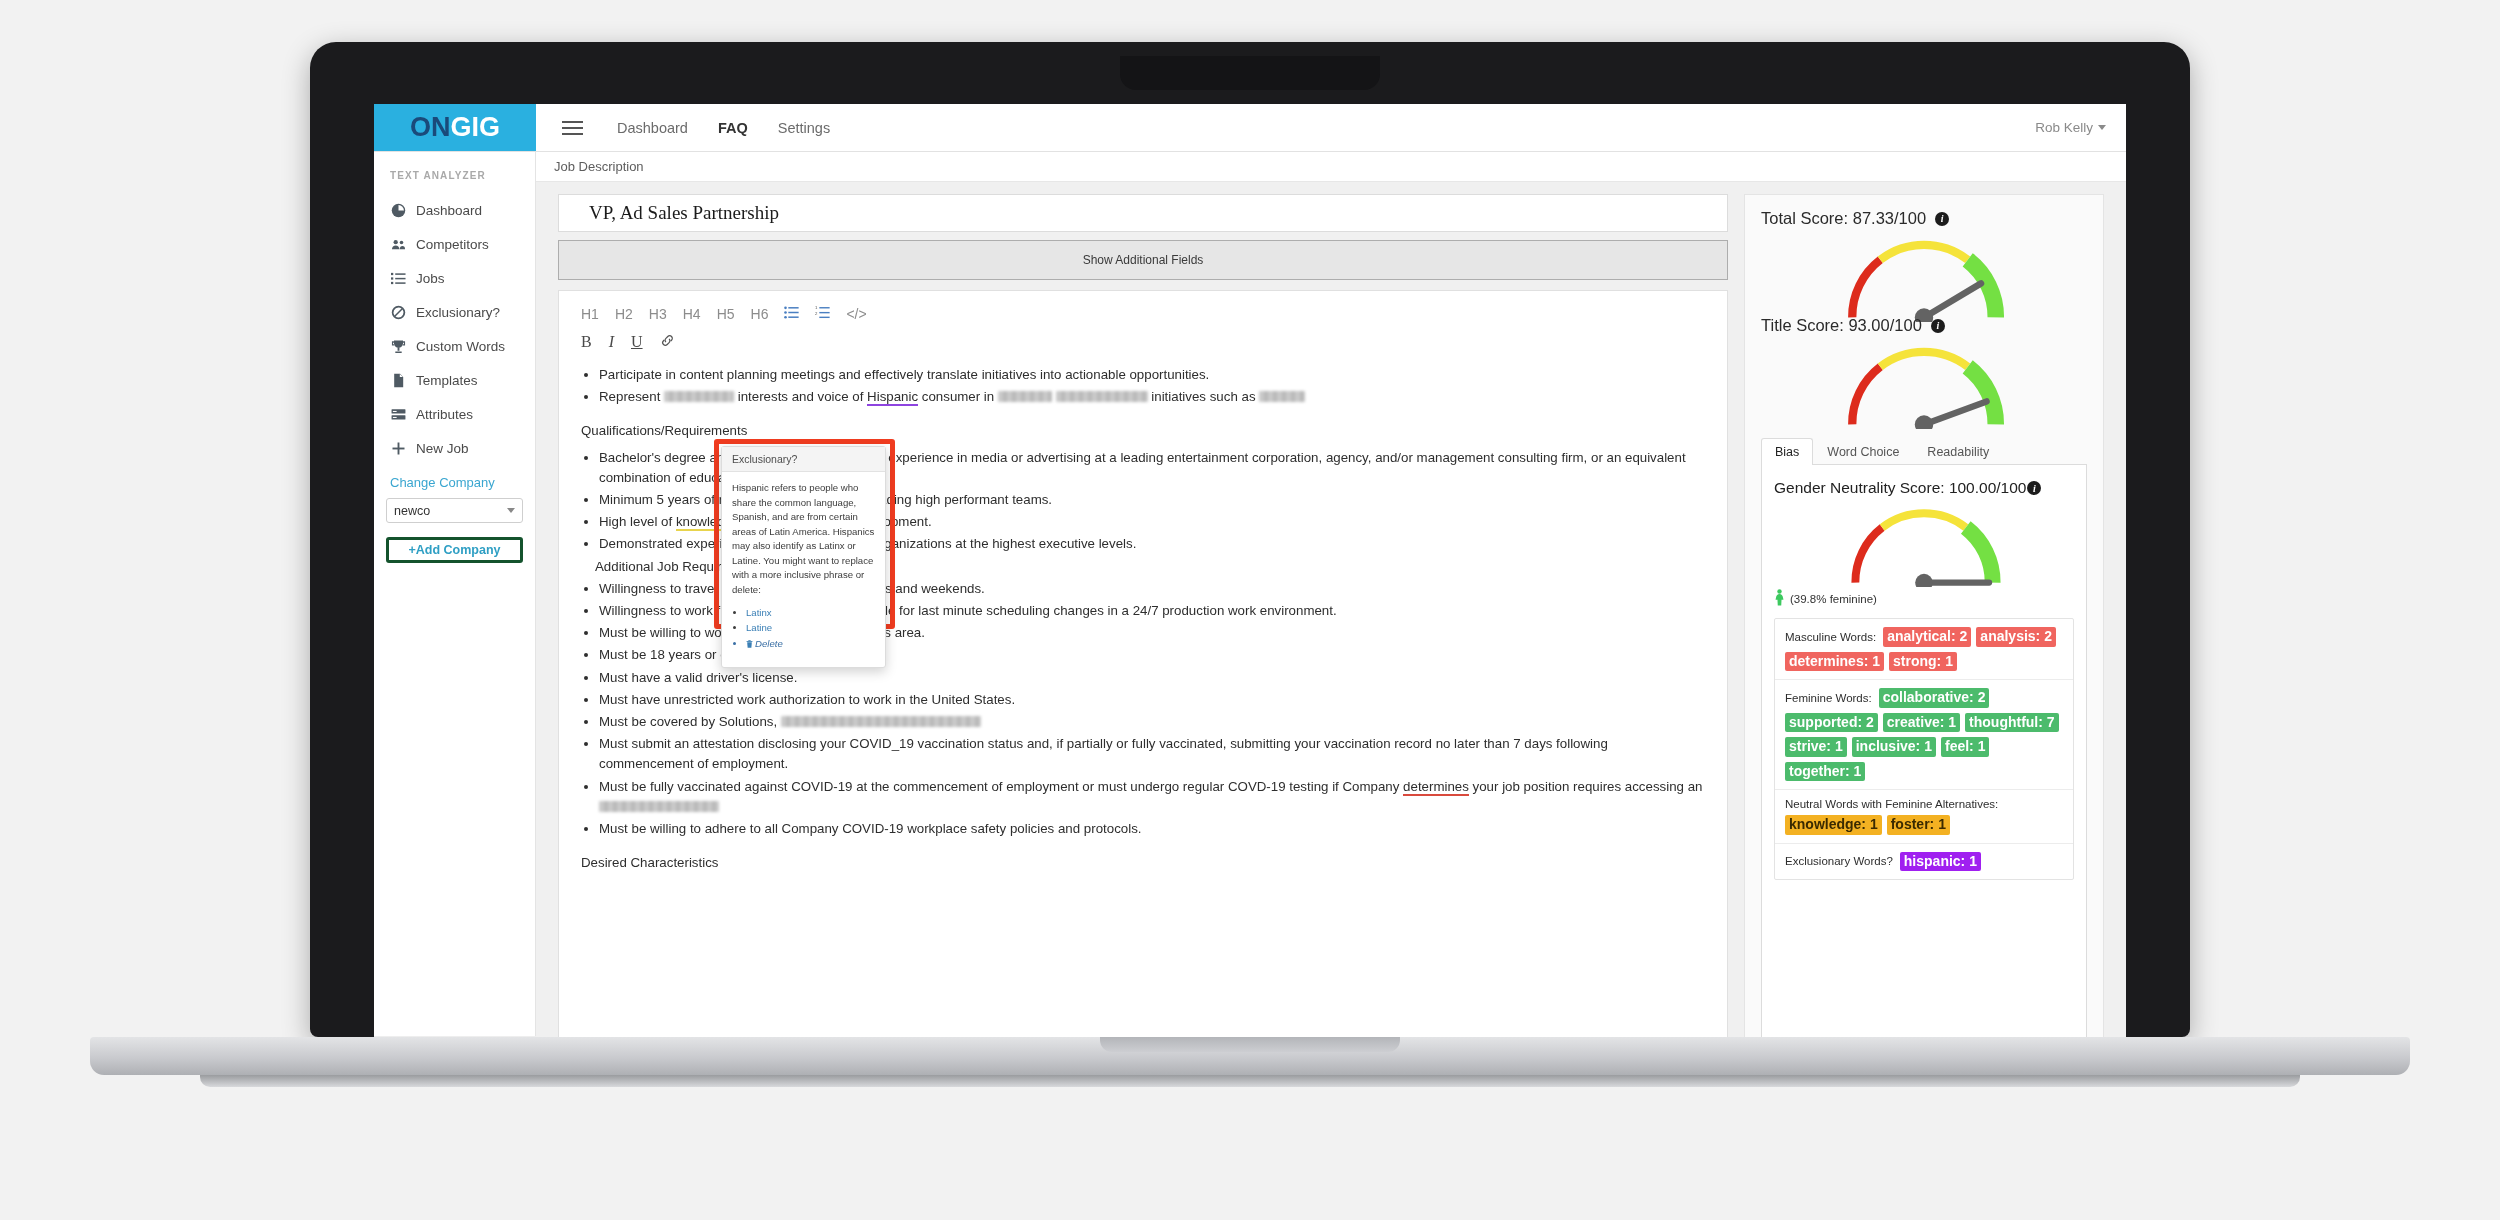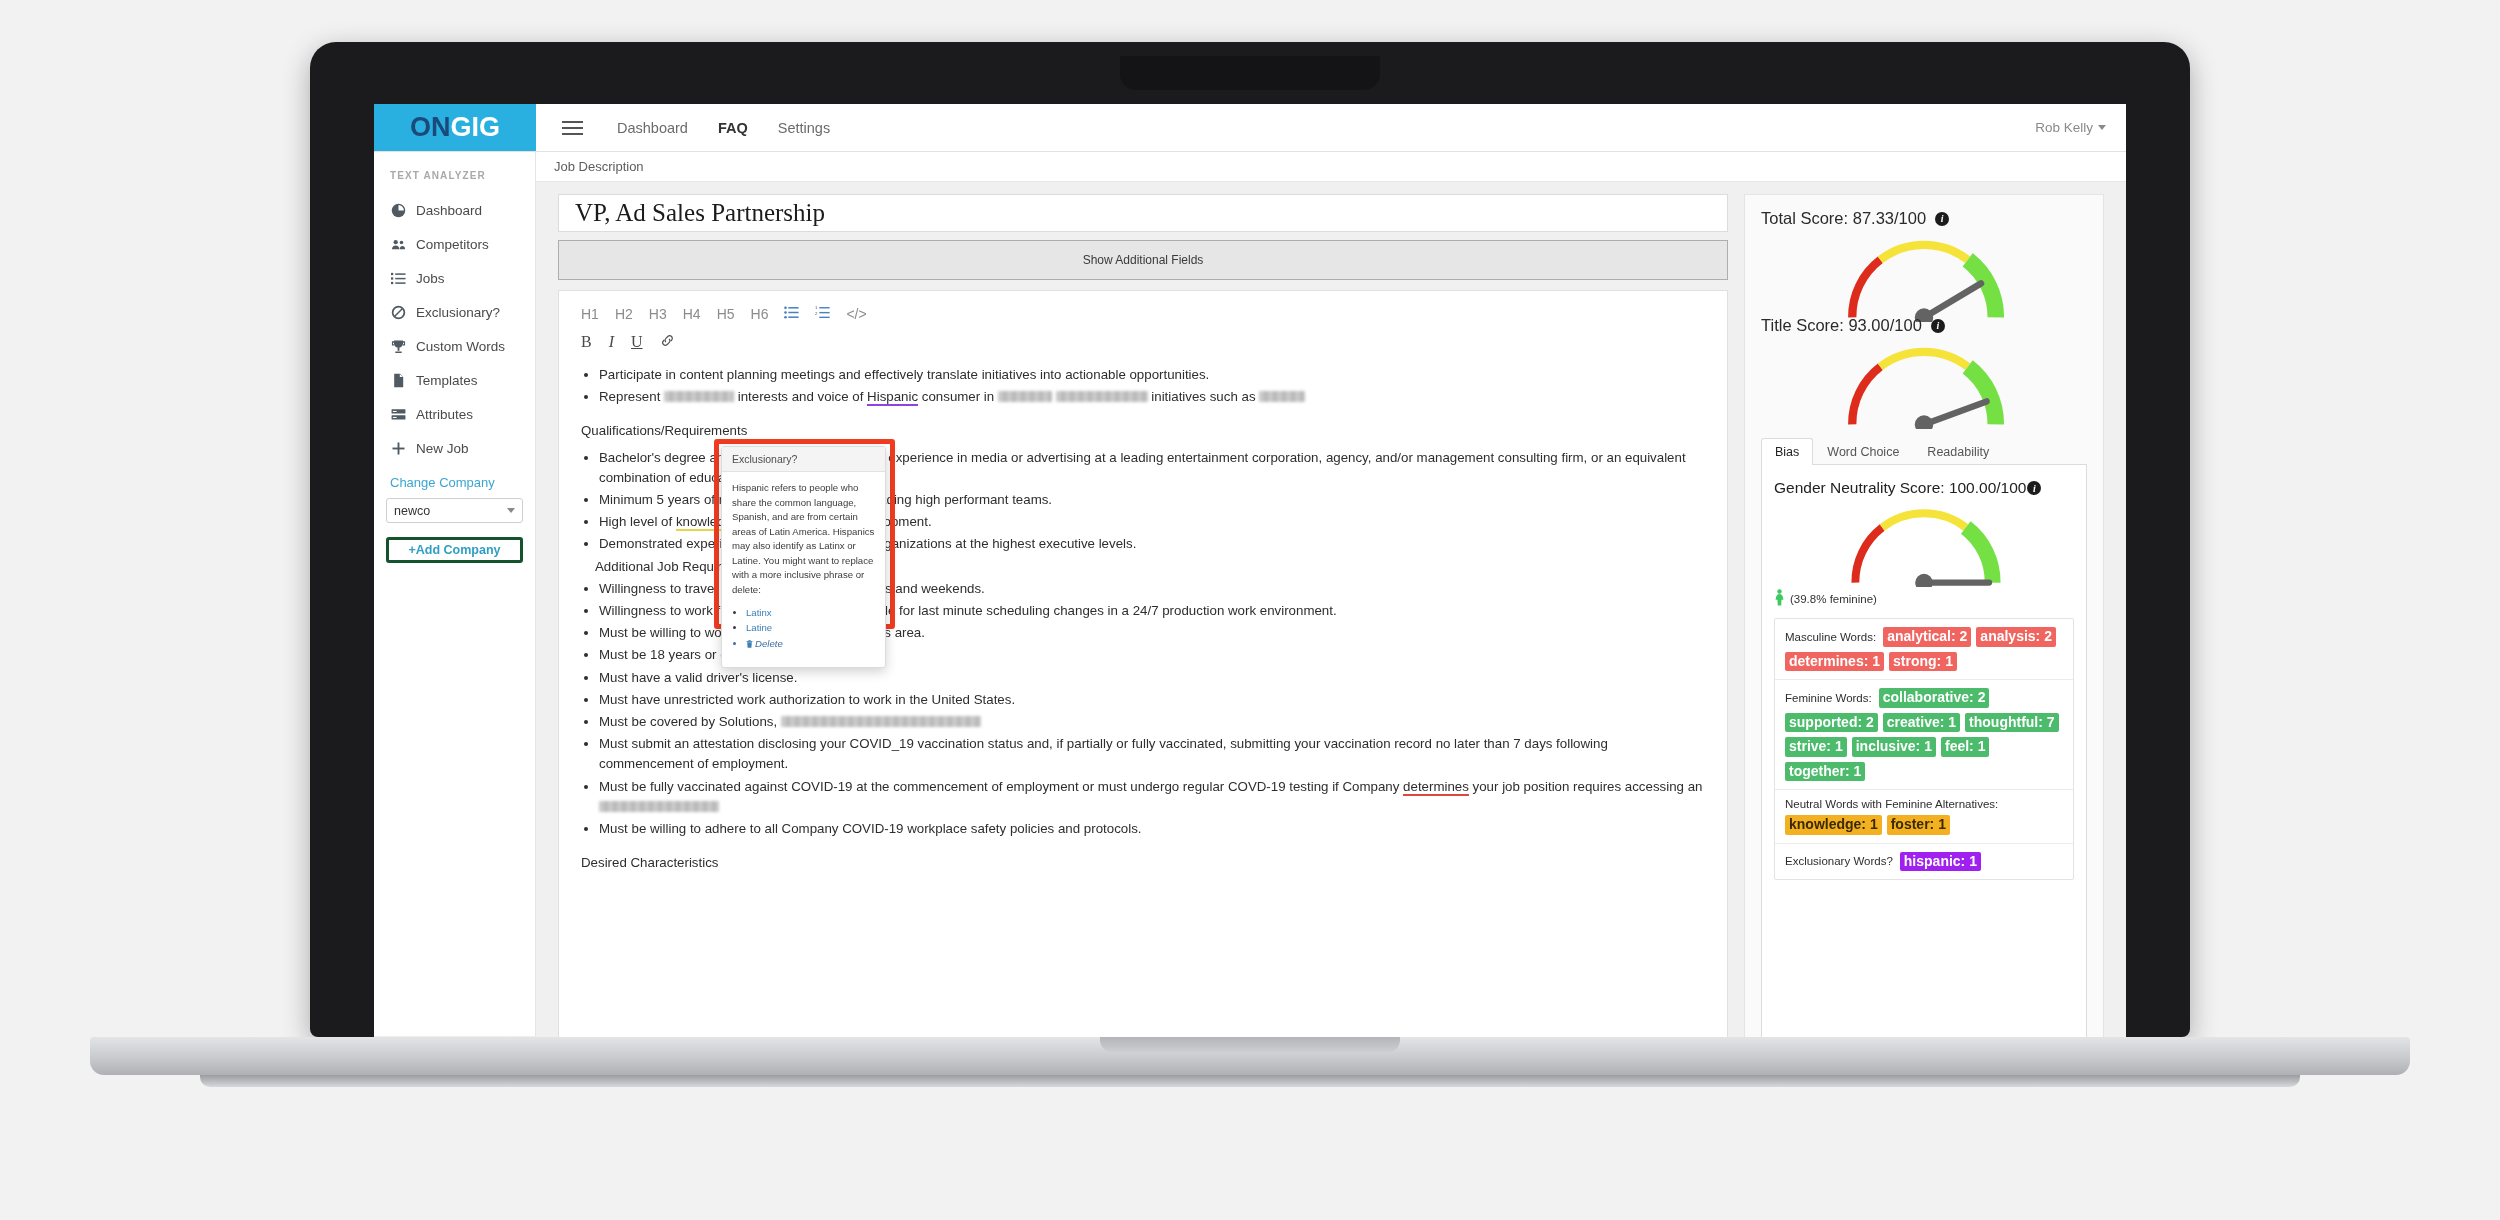--- a/index.html
+++ b/index.html
@@ -103,21 +103,21 @@
 
   
   .content { flex: 1; display: flex; flex-direction: column; min-width: 0; background: #f0f0f0; }
   .crumb { height: 30px; background: #fff; border-bottom: 1px solid #e7e7e7; display: flex;
            align-items: center; padding-left: 18px; font-size: 13px; color: #5d5d5d; flex: 0 0 30px; }
   .workarea { flex: 1; display: flex; gap: 16px; padding: 12px 22px 0 22px; min-height: 0; }
 
   
   .editor-col { flex: 1 1 auto; display: flex; flex-direction: column; min-width: 0; }
   .jd-title { background: #fff; border: 1px solid #dcdcdc; height: 38px; display: flex; align-items: center;
-              padding-left: 16px; font-family: "Liberation Serif", serif; font-size: 25px; color: #1b1b1b; }
+              padding-left: 30px; font-family: "Liberation Serif", serif; font-size: 19px; color: #1b1b1b; }
   .addl-fields { margin-top: 8px; height: 40px; background: #e6e6e6; border: 1px solid #adadad;
                  display: flex; align-items: center; justify-content: center;
                  font-size: 12px; color: #3a3a3a; cursor: pointer; }
   .editor-card { margin-top: 10px; background: #fff; border: 1px solid #e0e0e0; flex: 1 1 auto;
                  min-height: 0; overflow: hidden; position: relative; padding: 10px 22px 0 22px; }
   .fmt-row { display: flex; align-items: center; gap: 16px; height: 26px; }
   .fmt-row.second { gap: 17px; margin-top: 2px; }
   .fmt { font-size: 14px; color: #8c8c8c; cursor: pointer; font-family: "Liberation Sans", sans-serif; }
   .fmt.serif { font-family: "Liberation Serif", serif; color: #4a4a4a; font-size: 16px; }
   .fmt.ital { font-style: italic; }

